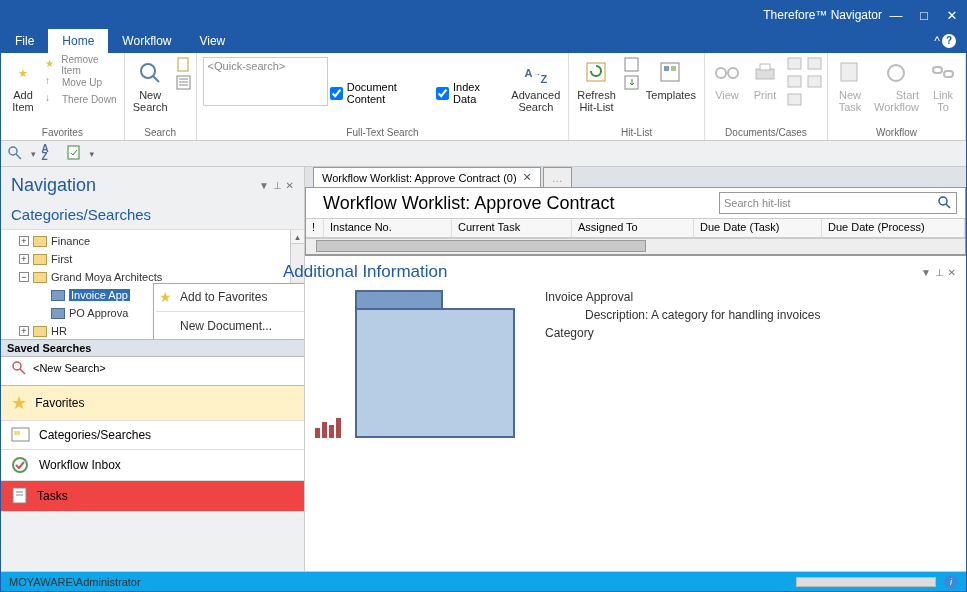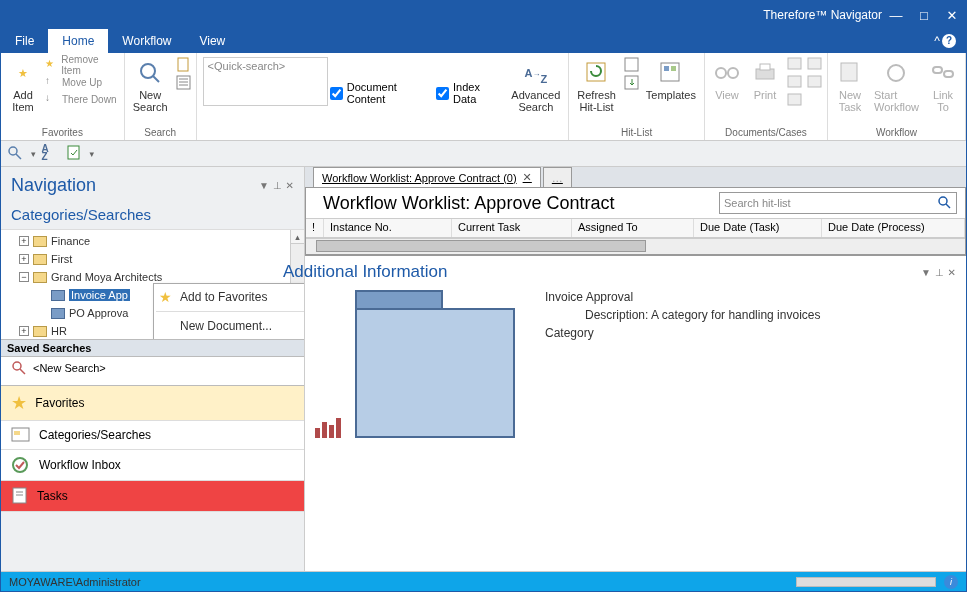--- a/index.html
+++ b/index.html
@@ -38,21 +38,21 @@
 .tree-row { display: flex; align-items: center; height: 18px; gap: 4px; cursor: pointer; }
 .tree-expander { width: 10px; text-align: center; font-size: 9px; border: 1px solid #888; line-height: 8px; height: 10px; }
 .folder-icon { width: 14px; height: 11px; background: #f5d88a; border: 1px solid #b89a48; }
 .tree-row.selected .label { background: #2f6fb5; color: #fff; padding: 0 2px; }
 .saved-hdr { background: #dde3ea; border-top: 1px solid #bbb; border-bottom: 1px solid #bbb; font-size: 11px; font-weight: bold; padding: 2px 6px; }
 .saved-row { display: flex; align-items: center; gap: 6px; padding: 3px 10px; font-size: 11px; }
 .nav-tabs { border-top: 1px solid #bbb; }
 .nav-tab { display: flex; align-items: center; gap: 8px; font-size: 12px; padding: 6px 10px; border-bottom: 1px solid #ddd; cursor: pointer; }
 .nav-tab.active { background: #fff1c8; }
 .right-pane { flex: 1; display: flex; flex-direction: column; background: #dfe3e8; }
-.tabs-bar { height: 20px; background: #dfe3e8; display: flex; align-items: stretch; padding-left: 8px; text-decoration: underline; }
+.tabs-bar { height: 20px; background: #dfe3e8; display: flex; align-items: stretch; padding-left: 8px; }
 .doc-tab { background: #fff; border: 1px solid #999; border-bottom: none; font-size: 11px; padding: 2px 8px; display: flex; align-items: center; gap: 6px; }
 .doc-tab .x { cursor: pointer; color: #555; }
 .doc-tab.ghost { background: #eee; color: #999; margin-left: 2px; }
 .worklist { background: #fff; border: 1px solid #999; margin: 0; display: flex; flex-direction: column; }
 .worklist-head { display: flex; align-items: center; padding: 4px 8px; }
 .worklist-title { font-size: 18px; font-weight: normal; margin-left: 9px; }
 .worklist-search { margin-left: auto; border: 1px solid #999; width: 238px; height: 22px; display: flex; align-items: center; padding: 0 4px; font-size: 11px; color: #888; }
 .worklist-search .mag { margin-left: auto; color: #1e5aa8; }
 .gridhead { display: flex; border-top: 1px solid #ccc; border-bottom: 1px solid #ccc; background: #f7f7f7; font-size: 11px; height: 20px; }
 .gridhead div { border-right: 1px solid #ddd; padding: 2px 6px; }
@@ -176,20 +176,21 @@
               <input type="checkbox" checked="" style="">
               <span>Index Data</span>
             </label>
         </div>
         <div class="rb-btn">
           <span class="icon" style="font-weight:bold;color:#4a6a95">A<span style="font-size:8px">→</span><br>Z</span>
           <span style="white-space:pre;text-align:center">Advanced
 Search</span>
         </div>
       </div>
+      <div class="ribbon-group-label">Full-Text Search</div>
     </div>
 
     <div class="ribbon-group">
       <div class="ribbon-group-content">
         <div class="rb-btn">
           <span class="icon">
               <svg width="26" height="26">
                 <rect x="3" y="3" width="18" height="18" fill="#fff" stroke="#c49a3a"></rect>
                 <path d="M12 6 a5 5 0 1 1 -5 5" fill="none" stroke="#3a8a3a" stroke-width="2"></path>
               </svg>
@@ -287,21 +288,21 @@
             </span>
           <span style="white-space:pre;text-align:center">New
 Task</span>
         </div>
         <div class="rb-btn disabled">
           <span class="icon">
               <svg width="26" height="26">
                 <circle cx="13" cy="13" r="8" fill="none" stroke="#bbb" stroke-width="2"></circle>
               </svg>
             </span>
-          <span style="white-space:pre;text-align:left">Start
+          <span style="white-space:pre;text-align:right">Start
 Workflow</span>
         </div>
         <div class="rb-btn disabled">
           <span class="icon">
               <svg width="26" height="20">
                 <rect x="3" y="4" width="9" height="6" rx="3" fill="none" stroke="#bbb" stroke-width="2"></rect>
                 <rect x="14" y="8" width="9" height="6" rx="3" fill="none" stroke="#bbb" stroke-width="2"></rect>
               </svg>
             </span>
           <span style="white-space:pre;text-align:center">Link

